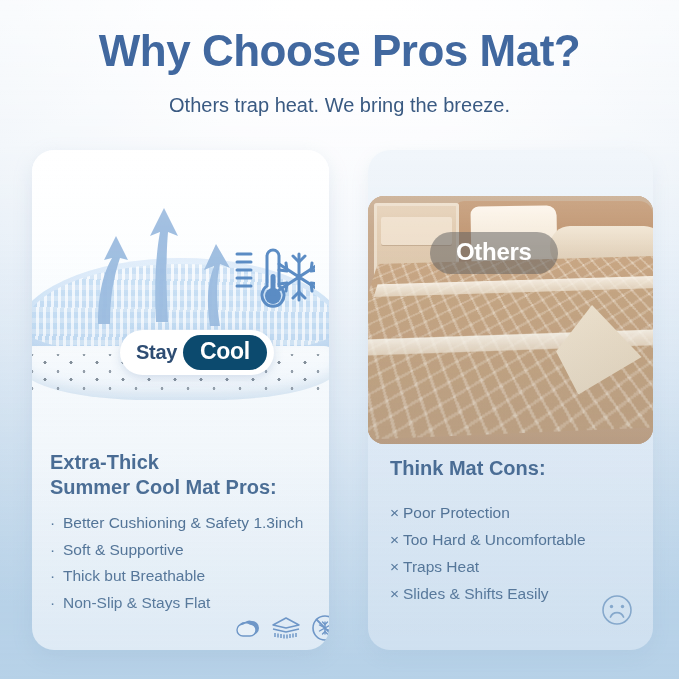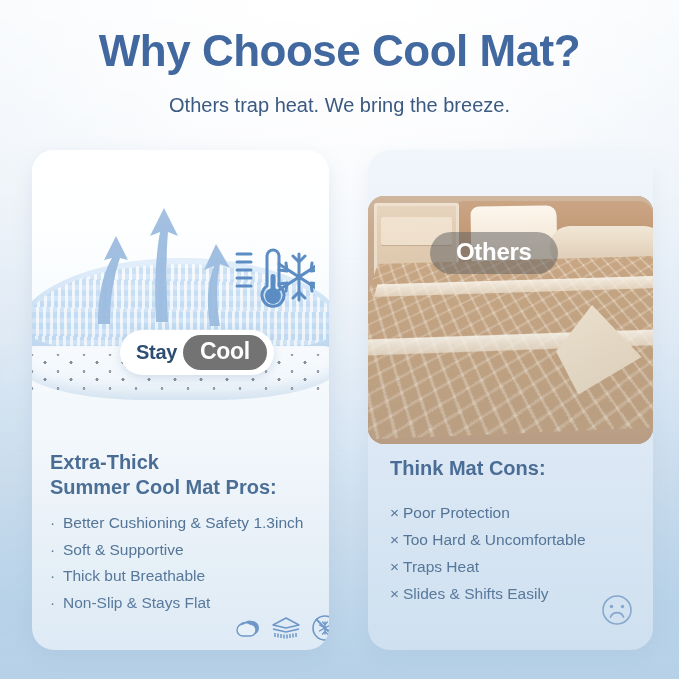--- a/index.html
+++ b/index.html
@@ -164,21 +164,21 @@
     font-size: 20px;
     font-weight: bold;
     color: #2e4d73;
     letter-spacing: -0.3px;
   }
   .badge-cool .word-cool {
     font-size: 23px;
     font-weight: bold;
     color: #ffffff;
     letter-spacing: -0.3px;
-    background: #737373;
+    background: #0c4a6e;
     border-radius: 20px;
     padding: 3px 17px 5px 17px;
   }
 
   .thermo-icon {
     position: absolute;
     right: 14px;
     top: 96px;
     width: 86px;
     height: 66px;
@@ -347,21 +347,21 @@
     right: 18px;
     bottom: 18px;
   }
 </style>
 </head>
 <body>
 
 <div class="poster">
 
   <div class="header">
-    <h1 class="title">Why Choose Cool Mat?</h1>
+    <h1 class="title">Why Choose Pros Mat?</h1>
     <p class="subtitle">Others trap heat. We bring the breeze.</p>
   </div>
 
   <div class="card card-left">
 
     <div class="media-left">
       <div class="mat-wrap">
         <div class="mat-top"></div>
         <div class="mat-base"></div>
       </div>

